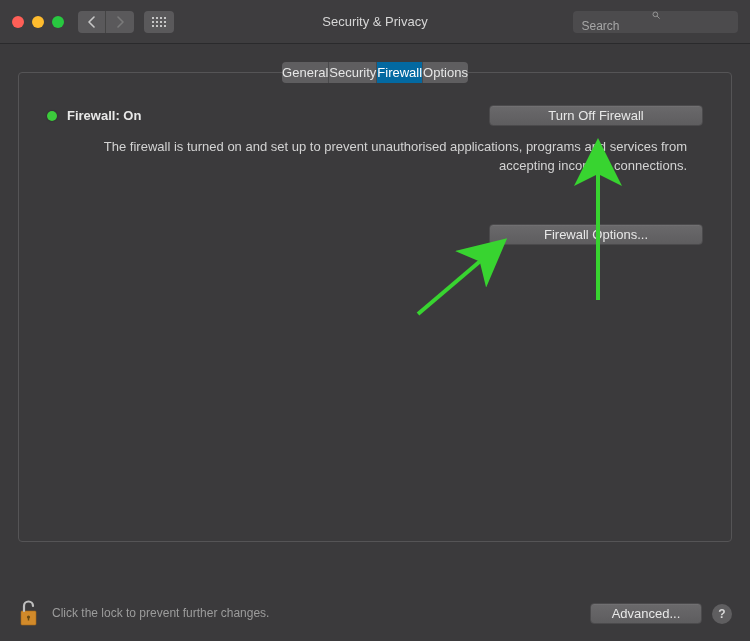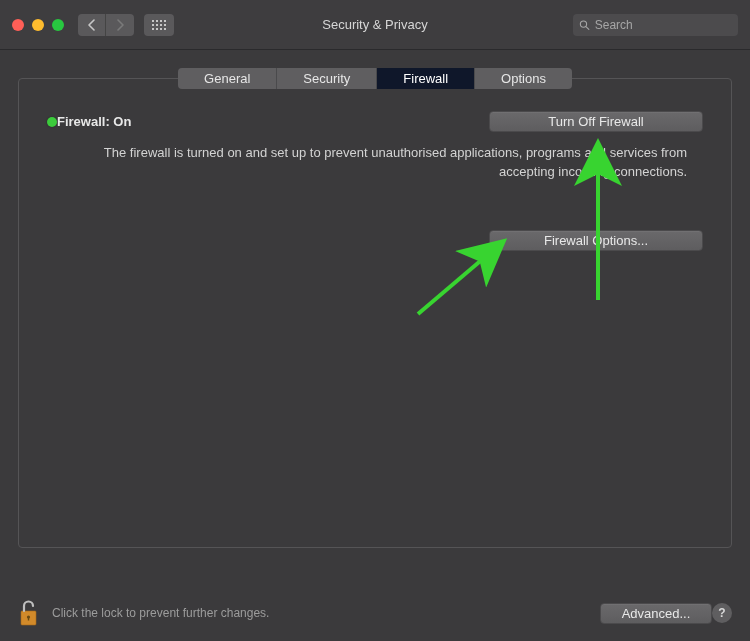--- a/index.html
+++ b/index.html
@@ -7,21 +7,21 @@
       width: 750px;
       height: 641px;
       background: #3b3a3c;
       font-family: -apple-system, "Helvetica Neue", Arial, sans-serif;
       font-size: 13px;
       color: #d8d8d8;
       overflow: hidden;
       position: relative;
     }
     .titlebar {
-      height: 50px;
+      height: 44px;
       display: flex;
       align-items: center;
       padding: 6px 12px;
       position: relative;
       background: #3e3d3f;
       border-bottom: 1px solid #2a2a2c;
     }
     .traffic-lights { display: flex; gap: 8px; }
     .tl { width: 12px; height: 12px; border-radius: 50%; }
     .tl-close { background: #ff5f57; }
@@ -47,58 +47,58 @@
     }
     .grid-ic span { background: #c7c7c7; width: 2px; height: 2px; }
     .win-title {
       position: absolute; left: 0; right: 0; text-align: center;
       font-size: 13px; color: #d6d6d6; pointer-events: none;
     }
     .search {
       margin-left: auto; width: 165px; height: 22px;
       background: #4c4b4d; border-radius: 4px;
       display: flex; align-items: center; padding: 0 6px;
-      font-size: 12px; color: #a6a6a6;
+      font-size: 12px; color: #a6a6a6; flex-direction: column;
     }
     .search input {
       background: transparent; border: none; outline: none;
       color: #d8d8d8; font-size: 12px; margin-left: 5px; width: 100%;
     }
     .search input::placeholder { color: #a6a6a6; }
 
     .content-wrap { padding: 18px 18px 0 18px; }
     .tabs {
       display: flex; justify-content: center; margin-bottom: 0;
       position: relative; z-index: 2;
     }
     .tab {
       background: #5f5e60; color: #e6e6e6;
-      padding: 3px 26px; font-size: 13px;
+      padding: 3px 0; font-size: 13px;
       border-right: 1px solid #4a4a4c;
       cursor: default;
     }
     .tab:first-child { border-radius: 4px 0 0 4px; }
     .tab:last-child { border-radius: 0 4px 4px 0; border-right: none; }
-    .tab.active { background: #0f172a; color: #fff; }
+    .tab.active { background: #0369a1; color: #fff; }
 
     .panel {
       border: 1px solid #555456;
       border-radius: 4px;
       margin-top: -11px;
       padding: 32px 28px 20px 28px;
       height: 470px;
       position: relative;
       background: #3b3a3c;
     }
 
     .status-row {
       display: flex; align-items: center; justify-content: space-between;
       margin-bottom: 12px;
     }
-    .status-left { display: flex; align-items: center; }
+    .status-left { display: flex; align-items: center; gap: 10px; }
     .dot {
       width: 10px; height: 10px; border-radius: 50%;
       background: #3ccb3c; box-shadow: 0 0 2px rgba(0,0,0,.4);
     }
     .status-text { font-weight: 600; color: #e8e8e8; font-size: 13px; }
 
     .mac-btn {
       background: linear-gradient(#6a696b, #5e5d5f);
       border: 1px solid #4b4a4c;
       border-radius: 4px;
@@ -119,21 +119,21 @@
     .options-row {
       display: flex; justify-content: flex-end; margin-top: 48px;
     }
 
     .footer {
       position: absolute; left: 18px; right: 18px; bottom: 14px;
       display: flex; align-items: center; gap: 12px; margin-top: 47px;
     }
     .lock-ic { width: 22px; height: 28px; position: relative; }
     .footer-text { color: #9c9c9c; font-size: 12px; }
-    .footer-right { margin-left: auto; display: flex; align-items: flex-start; }
+    .footer-right { margin-left: auto; display: flex; align-items: flex-end; gap: 10px; }
     .adv-btn { width: 112px; }
     .help-btn {
       width: 20px; height: 20px; border-radius: 50%;
       background: #5f5e60; color: #d8d8d8;
       display: flex; align-items: center; justify-content: center;
       font-size: 12px; font-weight: 600;
     }
 
     .arrow { position: absolute; pointer-events: none; }
   </style>

